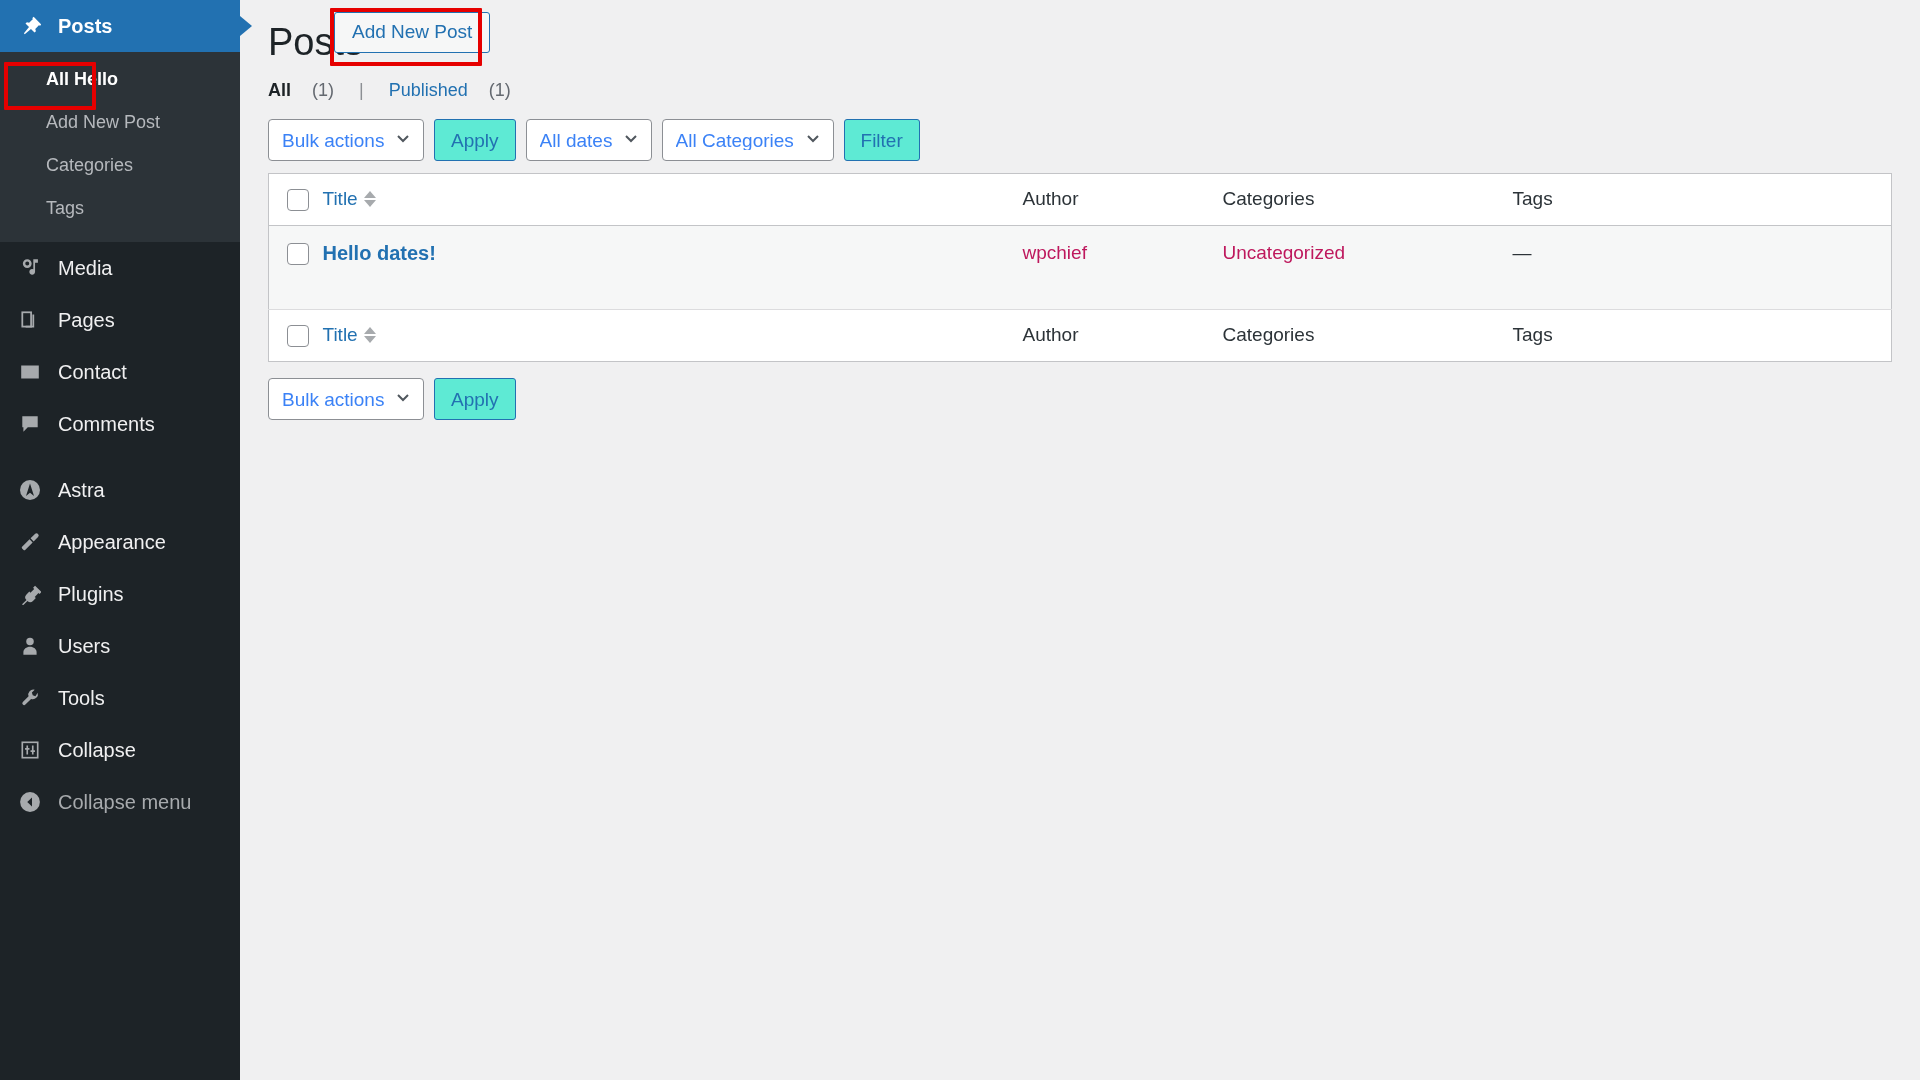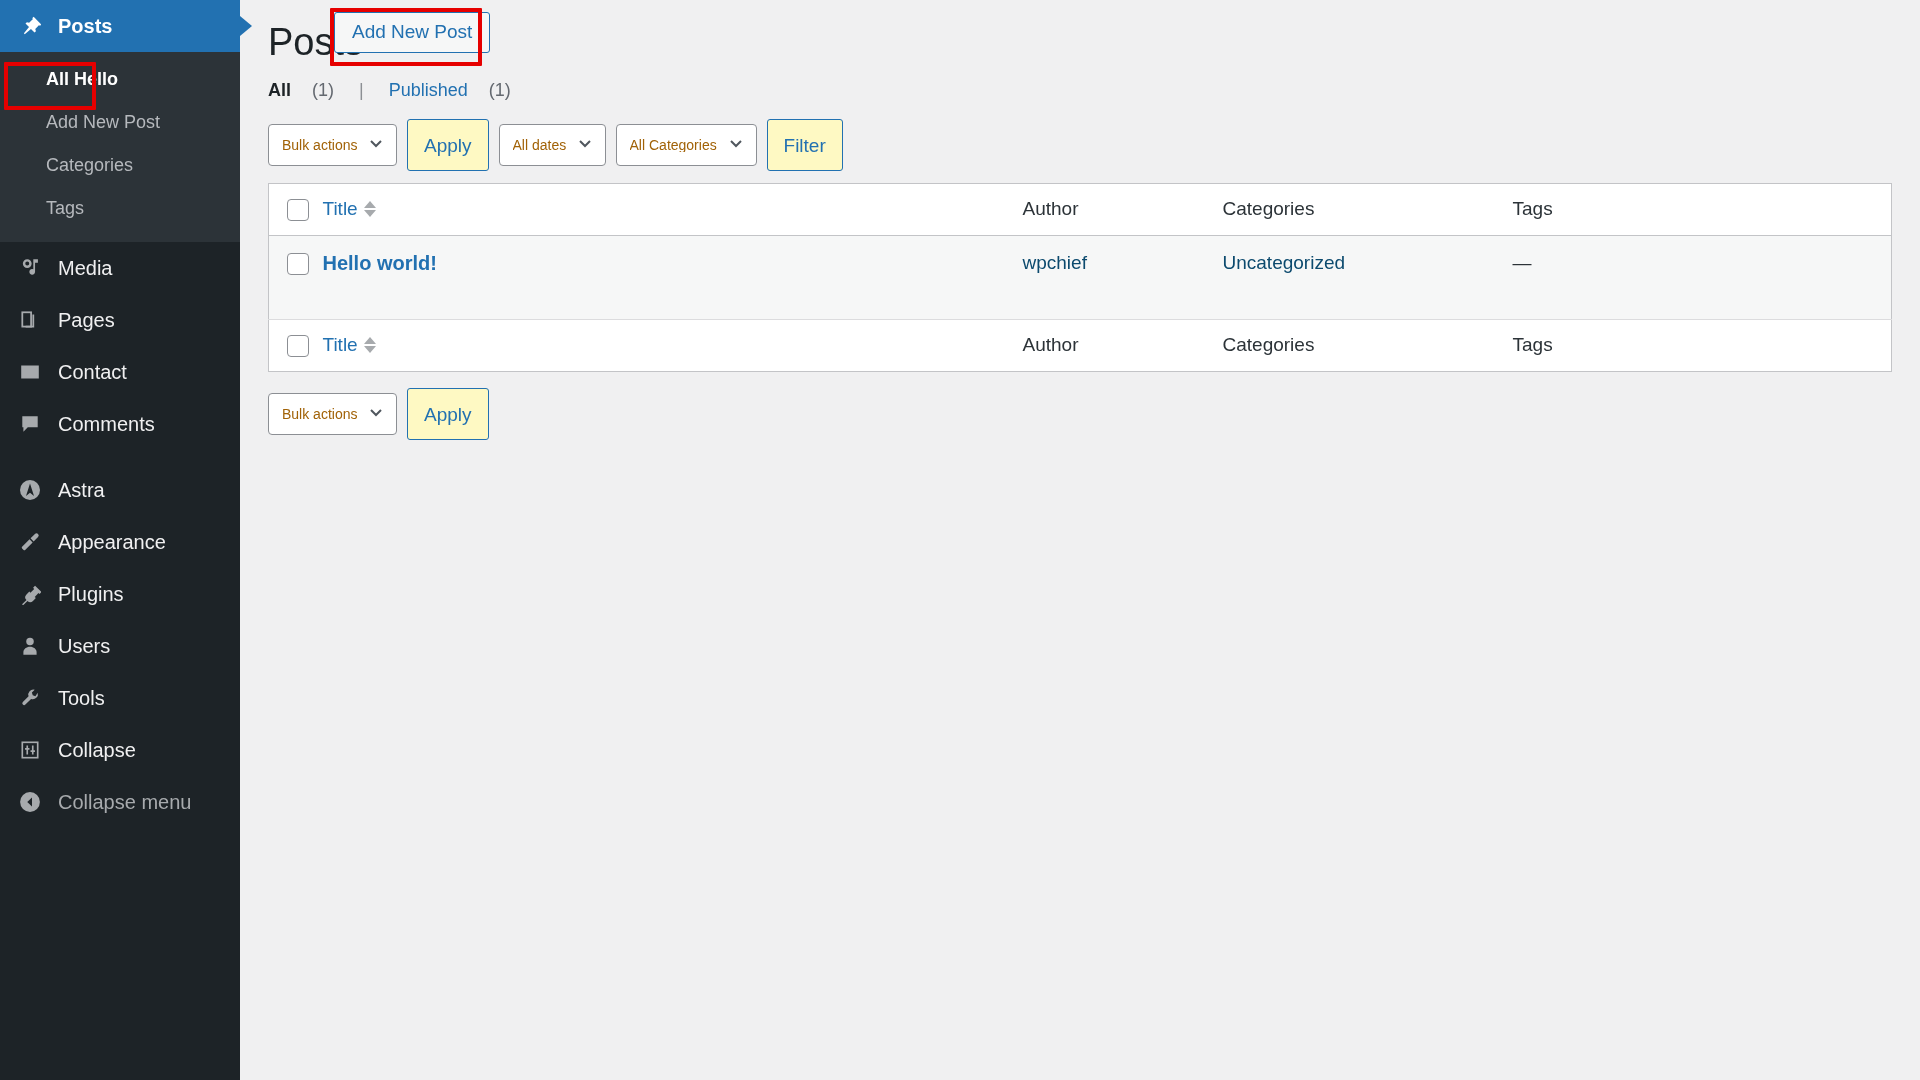--- a/index.html
+++ b/index.html
@@ -151,45 +151,45 @@
     align-items: center;
     gap: 10px;
     margin: 16px 0 12px 0;
   }
   .wp-select {
     appearance: none;
     -webkit-appearance: none;
     background: #fff;
     border: 1px solid #8c8f94;
     border-radius: 4px;
-    color: #a16207;
-    font-size: 14px;
+    color: #3b82f6;
+    font-size: 19px;
     font-family: "Liberation Sans", sans-serif;
     height: 42px;
     padding: 0 38px 0 13px;
     cursor: pointer;
     line-height: 1;
   }
   .select-wrap { position: relative; display: inline-block; }
   .select-wrap .chev {
     position: absolute;
     right: 13px;
     top: 50%;
     transform: translateY(-50%);
     pointer-events: none;
     color: #50575e;
   }
   .wp-button-secondary {
-    background: #fef9c3;
+    background: #5eead4;
     border: 1px solid #2271b1;
     color: #2271b1;
     border-radius: 3px;
     font-size: 19px;
     font-family: "Liberation Sans", sans-serif;
-    height: 52px;
+    height: 42px;
     padding: 0 16px;
     cursor: pointer;
     line-height: 1;
   }
 
   
   .wp-list-table {
     width: calc(100% - 28px);
     border-collapse: collapse;
     background: #fff;
@@ -256,21 +256,21 @@
     padding: 16px 10px 44px 0;
     border-bottom: 1px solid #dcdcde;
   }
   .wp-list-table tbody td.col-cb { padding-left: 18px; }
   .row-title {
     color: #2271b1;
     font-weight: 700;
     font-size: 20px;
     cursor: pointer;
   }
-  .cell-link { color: #0c4a6e; cursor: pointer; }
+  .cell-link { color: #be185d; cursor: pointer; }
   .cell-dash { color: #2c3338; }
 
   .tablenav-bottom { margin-top: 16px; }
 </style>
 </head>
 <body>
 
 <div id="app">
 
   <div id="sidebar">
@@ -476,21 +476,21 @@
           <th class="col-categories">Categories</th>
           <th class="col-tags">Tags</th>
         </tr>
       </thead>
       <tbody>
         <tr>
           <td class="col-cb">
             <span class="cb-box"></span>
           </td>
           <td class="col-title">
-            <span class="row-title">Hello world!</span>
+            <span class="row-title">Hello dates!</span>
           </td>
           <td class="col-author">
             <span class="cell-link">wpchief</span>
           </td>
           <td class="col-categories">
             <span class="cell-link">Uncategorized</span>
           </td>
           <td class="col-tags">
             <span class="cell-dash">—</span>
           </td>

